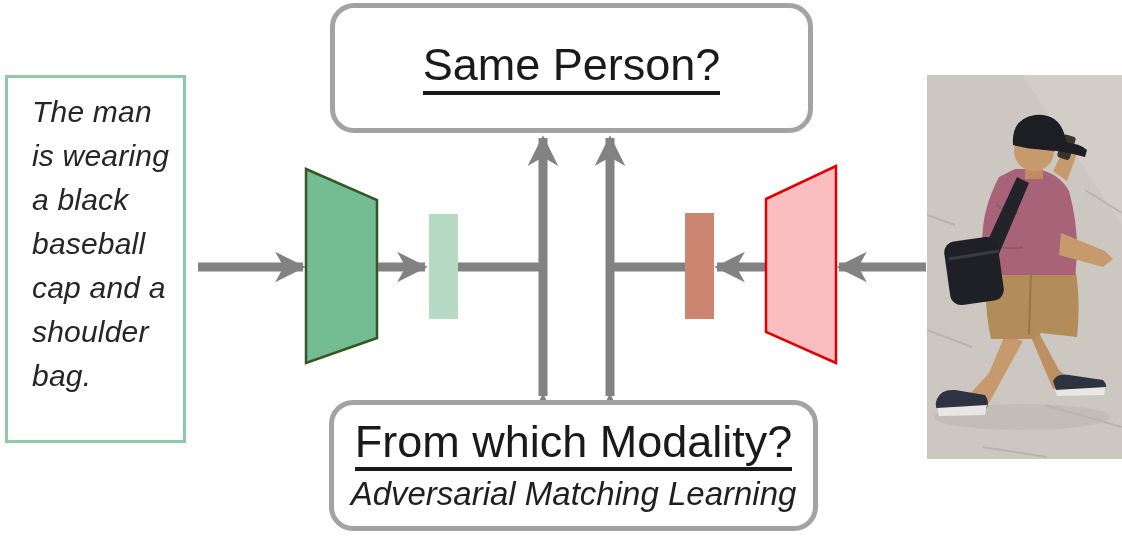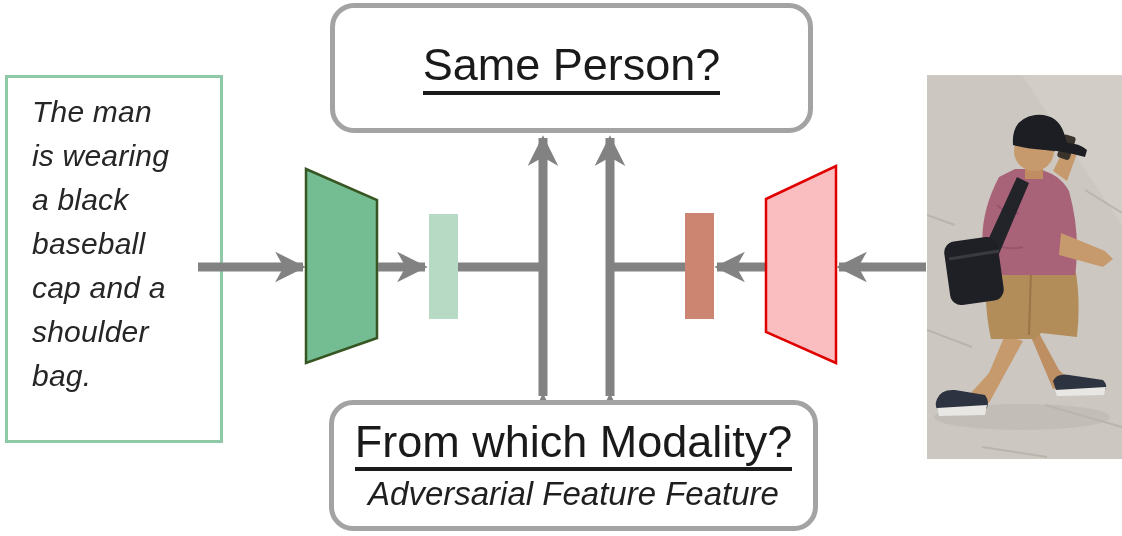--- a/index.html
+++ b/index.html
@@ -2,21 +2,21 @@
 <html><head>
 <meta charset="utf-8">
 <style>
   html,body{margin:0;padding:0;background:#ffffff;}
   #canvas{
     position:relative;width:1122px;height:536px;background:#ffffff;overflow:hidden;
     font-family:"Liberation Sans",sans-serif;color:#1f1f1f;
   }
   
   .desc-box{
-    position:absolute;left:5px;top:75px;width:218px;height:368px;
+    position:absolute;left:5px;top:75px;width:181px;height:368px;
     border:3px solid #8FC9A8;background:#ffffff;box-sizing:border-box;
   }
   .desc-text{
     position:absolute;left:24px;top:12px;width:142px;
     font-style:italic;font-size:30px;line-height:44px;color:#262626;
     letter-spacing:.2px;
   }
   
   .q-box{
     position:absolute;background:#ffffff;border:5px solid #a3a3a3;border-radius:24px;
@@ -80,21 +80,21 @@
   <div class="desc-box">
     <div class="desc-text">The man is wearing a black baseball cap and a shoulder bag.</div>
   </div>
 
   <div class="q-box q-top">
     <span class="q-title">Same Person?</span>
   </div>
 
   <div class="q-box q-bottom">
     <span class="q-title">From which Modality?</span>
-    <span class="q-sub">Adversarial Feature Feature</span>
+    <span class="q-sub">Adversarial Matching Learning</span>
   </div>
 
   <div class="photo">
     <svg width="195" height="384" viewBox="0 0 195 384">
 
       <rect width="195" height="384" fill="#ccc8c1"></rect>
       <path d="M95,0 L195,0 L195,150 Z" fill="#d4d0c9" opacity="0.7"></path>
       <path d="M0,255 L45,272 M118,330 L195,352 M55,372 L120,382 M158,115 L195,138 M0,140 L28,150" stroke="#b4b0a9" stroke-width="2" fill="none" opacity="0.8"></path>
       <ellipse cx="95" cy="342" rx="88" ry="13" fill="#b9b5ae" opacity="0.55"></ellipse>
 

